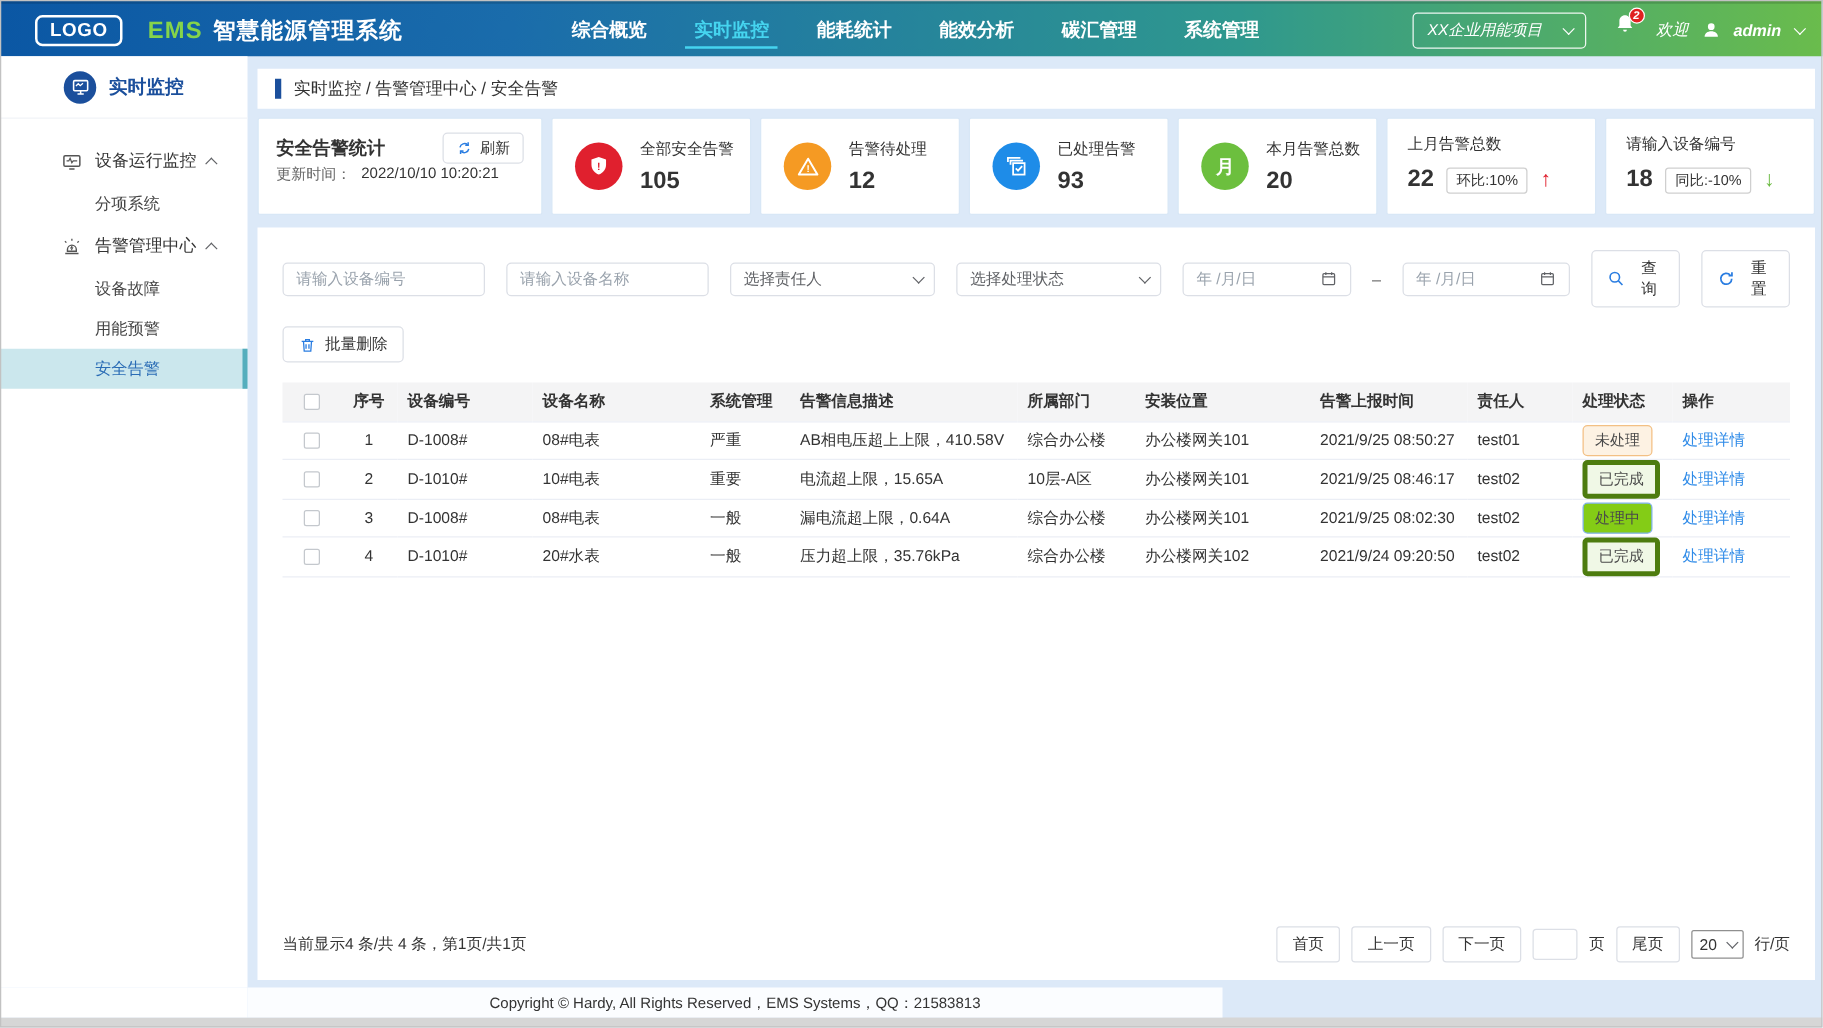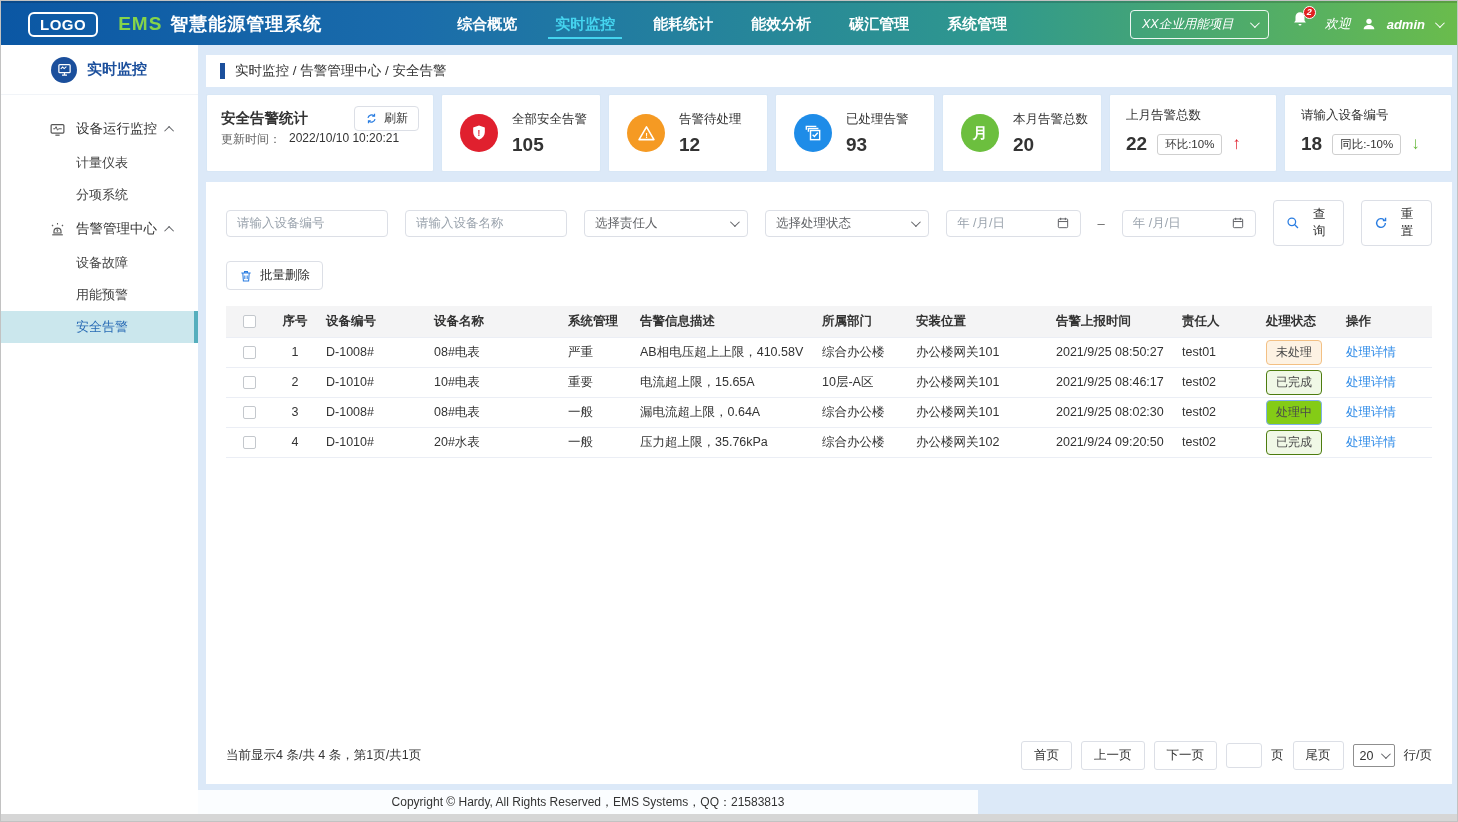--- a/index.html
+++ b/index.html
@@ -110,21 +110,21 @@
   
   table { width:100%; border-collapse:collapse; margin-top:16px; table-layout:fixed; }
   thead tr { background:#f4f4f5; }
   th { font-size:12.5px; font-weight:bold; color:#333; text-align:left; height:31px; padding:0 8px; }
   td { font-size:12.5px; color:#333; height:30px; padding:0 8px; border-bottom:1px solid #ebeef5; }
   tbody tr:first-child td { border-top:1px solid #ebeef5; }
   th.ctr, td.ctr { text-align:center; }
   .checkbox { display:inline-block; width:13px; height:13px; border:1px solid #c4c8cd; border-radius:2px; background:#fff; vertical-align:middle; cursor:pointer; }
   .status-badge { display:inline-block; min-width:54px; text-align:center; padding:3px 9px; border-radius:4px; font-size:12px; color:#4a4a4a; }
   .status-badge[data-type="pending"]    { background:#fdf2e3; border:1px solid #f3c084; }
-  .status-badge[data-type="done"]       { background:#f0f8e6; border:1px solid #4d7c0f; }
+  .status-badge[data-type="done"]       { background:#f0f8e6; border:4px solid #4d7c0f; }
   .status-badge[data-type="processing"] { background:#84cc16; border:1px solid #7fb1ea; }
   .link { color:#2f8be8; cursor:pointer; }
 
   
   .pager-row { margin-top:auto; display:flex; align-items:center; flex-shrink:0; }
   .pager-summary { font-size:12.5px; color:#333; }
   .pager-controls { margin-left:auto; display:flex; align-items:center; gap:9px; }
   .pg-btn { border:1px solid #dcdfe6; border-radius:3px; background:#fff; padding:5px 12px; font-size:12.5px; color:#333; cursor:pointer; }
   .pg-input { width:36px; height:25px; border:1px solid #dcdfe6; border-radius:3px; background:#fff; cursor:text; }
   .pg-label { font-size:12.5px; }
@@ -202,21 +202,20 @@
         <span class="g-icon">
           <svg width="17" height="17" viewBox="0 0 24 24">
               <rect x="3" y="5" width="18" height="12" rx="1.5" fill="none" stroke="#555" stroke-width="1.7"></rect>
               <path d="M6 11h2.5l1.5-3 2 5 1.5-2H18" stroke="#555" stroke-width="1.4" fill="none"></path>
               <path d="M9 20h6" stroke="#555" stroke-width="1.7"></path>
             </svg>
         </span>
         <span>设备运行监控</span>
         <span class="g-chev chev up"></span>
       </div>
-      <div class="menu-sub">计量仪表</div>
       <div class="menu-sub">分项系统</div>
       <div class="menu-group">
         <span class="g-icon">
           <svg width="17" height="17" viewBox="0 0 24 24">
               <path d="M7 15a5 5 0 0 1 10 0v2H7z" fill="none" stroke="#555" stroke-width="1.6"></path>
               <path d="M4.5 19.5h15" stroke="#555" stroke-width="1.6"></path>
               <path d="M12 5V2.8M5.8 7.2L4.2 5.6M18.2 7.2l1.6-1.6" stroke="#555" stroke-width="1.5"></path>
               <path d="M12.6 10.5l-1.8 2.6h2l-1.4 2.6" stroke="#555" stroke-width="1.2" fill="none"></path>
             </svg>
         </span>

